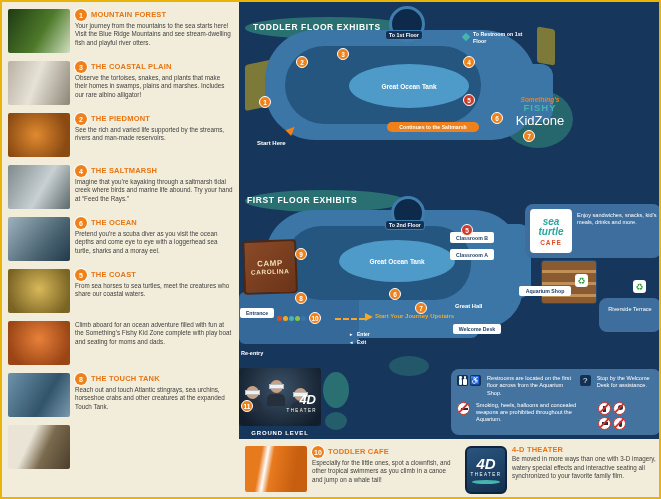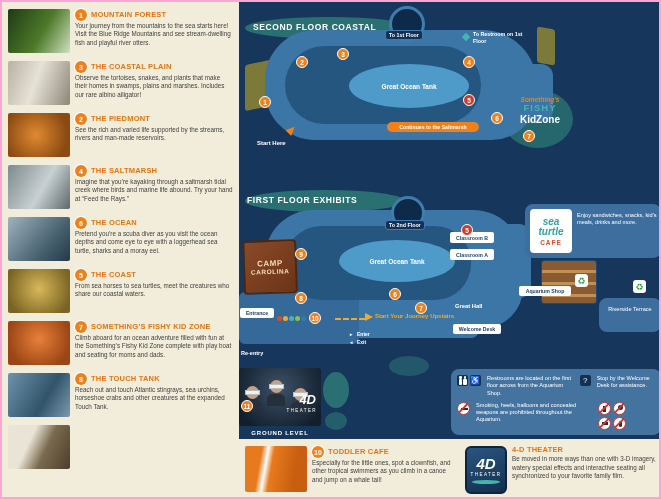--- a/index.html
+++ b/index.html
@@ -1,18 +1,18 @@
 <!DOCTYPE html>
 <html><head>
 <meta charset="utf-8">
 <style>
   *{margin:0;padding:0;box-sizing:border-box}
   html,body{background:#0e2340}
   body{font-family:"Liberation Sans",sans-serif}
-  .page{position:relative;width:661px;height:499px;background:#16365c;overflow:hidden;border:2px solid #f9a8d4}
+  .page{position:relative;width:661px;height:499px;background:#16365c;overflow:hidden;border:2px solid #eab308}
   
   .sidebar{position:absolute;left:0;top:0;width:237px;height:499px;background:#f2edda;padding:5px 4px 0 4px;overflow:hidden}
   .sb-item{display:flex;gap:5px;padding:2px 2px;margin-bottom:4px}
   .ph{width:62px;height:44px;flex:none;border-radius:2px}
   .ph1{background:linear-gradient(120deg,#1f3a14,#4e7a2a 55%,#cfe0c0)}
   .ph2{background:radial-gradient(circle at 45% 50%,#e08a30,#8a4a12 78%)}
   .ph3{background:linear-gradient(110deg,#b8b2a4,#e6e2d6 45%,#8c8678)}
   .ph4{background:linear-gradient(120deg,#7e8a8e,#c8d0d2 55%,#5c686c)}
   .ph5{background:radial-gradient(circle at 50% 45%,#d8b85a,#7a6424 82%)}
   .ph6{background:linear-gradient(130deg,#9fb2be,#46606e 65%,#24394a)}
@@ -38,21 +38,21 @@
   .plan-inner{position:absolute;background:#24567f;z-index:2}
   .tank{position:absolute;background:#4e9ac9;border-radius:50%;display:flex;align-items:center;justify-content:center;color:#fff;font-weight:bold;font-size:6.5px;text-align:center;z-index:3}
   .olive{position:absolute;background:#7d7a39;border-radius:3px;z-index:0}
   .dome{position:absolute;border-radius:50%;background:#0e2a4a;border:3px solid #3f7dae;z-index:4}
   .domelabel{position:absolute;background:#123155;border:1px solid #3f7dae;border-radius:3px;color:#fff;font-size:5.3px;font-weight:bold;padding:1px 3px;z-index:6;white-space:nowrap}
   .tri-r{width:0;height:0;border-top:4px solid transparent;border-bottom:4px solid transparent;z-index:6}
   
   .kz{position:absolute;text-align:center;z-index:5}
   .kz1{color:#f08019;font-size:6.5px;font-style:italic;font-weight:bold;line-height:1.1}
   .kz2{color:#45b5ae;font-size:9.5px;font-weight:bold;letter-spacing:1px;line-height:1.1}
-  .kz3{color:#fff;font-size:10px;font-weight:bold;line-height:1.1}
+  .kz3{color:#fff;font-size:13px;font-weight:normal;line-height:1.1}
   
   .panel{position:absolute;background:#3e6e9d;border-radius:8px;z-index:4}
   .cafebox{position:absolute;background:#fff;border-radius:4px;display:flex;flex-direction:column;align-items:center;justify-content:center;z-index:5}
   .cafe1{color:#2aa5a0;font-size:10px;font-weight:bold;font-style:italic;line-height:1.05}
   .cafe3{color:#e04a26;font-size:6.5px;font-weight:bold;letter-spacing:1px;margin-top:1px}
   .campsign{position:absolute;background:linear-gradient(135deg,#8a4a28,#6b3418);border:2px solid #4e2712;border-radius:4px;color:#f2dfb8;display:flex;flex-direction:column;align-items:center;justify-content:center;transform:rotate(-2deg);z-index:5;text-align:center}
   .camp1{font-size:8px;font-weight:bold;letter-spacing:.5px}
   .camp2{font-size:6.5px;font-weight:bold;letter-spacing:.5px}
   .shopph{position:absolute;background:repeating-linear-gradient(180deg,#8a5a30 0 9px,#c09058 9px 12px);border:1px solid #1d4a76;border-radius:3px;z-index:3}
   .recycle{position:absolute;width:13px;height:13px;background:#fff;border-radius:3px;display:flex;align-items:center;justify-content:center;color:#2f9e44;font-size:9px;z-index:5}
@@ -155,24 +155,20 @@
           <span class="num">5</span>
           <span class="sb-title">THE COAST</span>
         </div>
         <div class="sb-desc">From sea horses to sea turtles, meet the creatures who share our coastal waters.</div>
       </div>
     </div>
 
     <div class="sb-item">
       <div class="ph ph7"></div>
       <div class="sb-content">
-        <div class="sb-titlerow">
-          <span class="num">7</span>
-          <span class="sb-title">SOMETHING’S FISHY KID ZONE</span>
-        </div>
         <div class="sb-desc">Climb aboard for an ocean adventure filled with fun at the Something’s Fishy Kid Zone complete with play boat and seating for moms and dads.</div>
       </div>
     </div>
 
     <div class="sb-item">
       <div class="ph ph8"></div>
       <div class="sb-content">
         <div class="sb-titlerow">
           <span class="num">8</span>
           <span class="sb-title">THE TOUCH TANK</span>
@@ -183,21 +179,21 @@
 
     <div class="sb-item">
       <div class="ph ph9"></div>
     </div>
 
   </div>
 
   <div class="map">
 
     <div class="blob" style="left:6px;top:15px;width:168px;height:22px"></div>
-    <div class="sec-title" style="left:14px;top:20px">SECOND FLOOR COASTAL</div>
+    <div class="sec-title" style="left:14px;top:20px">TODDLER FLOOR EXHIBITS</div>
 
     <div class="dome" style="left:150px;top:4px;width:36px;height:36px"></div>
     <div class="domelabel" style="left:146px;top:28px">To 1st Floor</div>
 
     <span class="abs" style="left:224px;top:32px;width:6px;height:6px;background:#45b5ae;transform:rotate(45deg);z-index:5"></span>
     <div class="maplabel" style="left:234px;top:29px;width:50px;font-size:5.3px;line-height:1.25">To Restroom on 1st Floor</div>
 
     <div class="olive" style="left:6px;top:60px;width:30px;height:46px;transform:skewY(-12deg)"></div>
     <div class="olive" style="left:298px;top:26px;width:18px;height:36px;transform:skewY(10deg)"></div>
 

